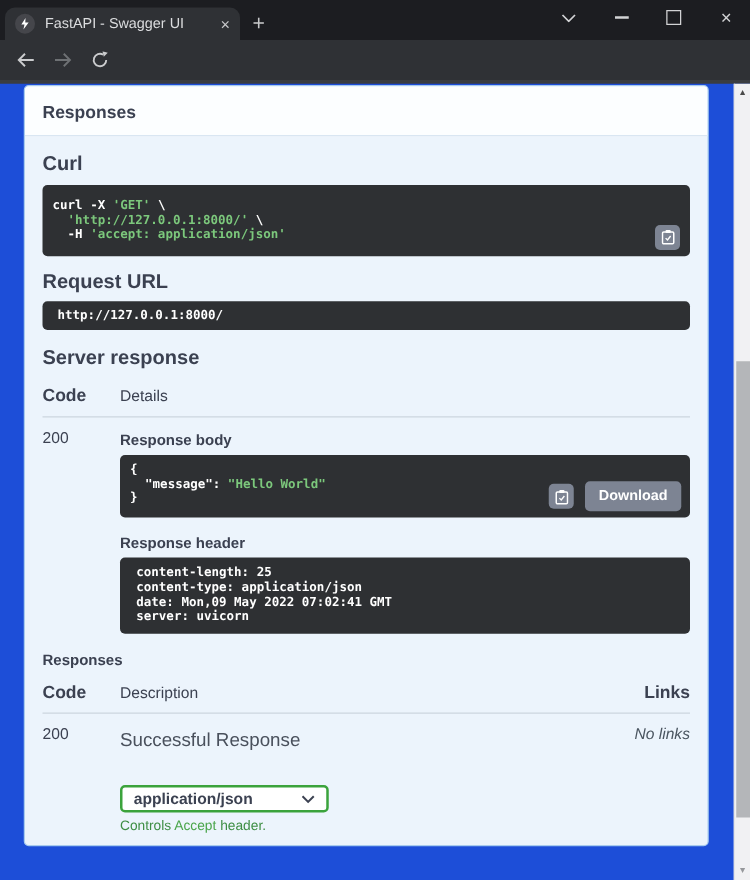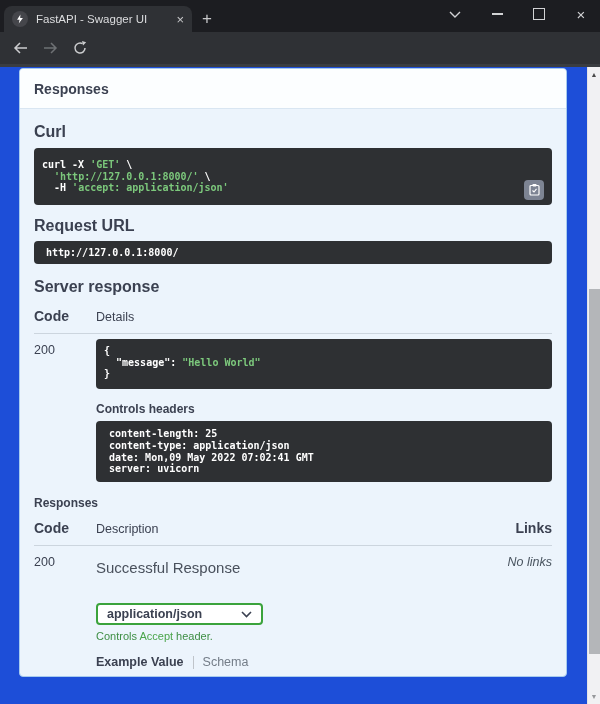--- a/index.html
+++ b/index.html
@@ -202,26 +202,37 @@
       <div class="lbl" style="margin-top:14px;">Server response</div>
 
       <div class="tblhead" style="margin-top:12px;">
         <span class="col-code code-h">Code</span>
         <span class="det-h">Details</span>
       </div>
 
       <div class="row">
         <span class="col-code code-val">200</span>
         <div class="maincol">
+          <div class="lbl-sm" style="margin-top:11px;">Response body</div>
           <div class="codeblock" id="respbody-block">
             <pre><span>{</span>
 <span>  "message": </span><span class="tk-g">"Hello World"</span>
 <span>}</span></pre>
-          </div>
-          <div class="lbl-sm" style="margin-top:13px;">Controls headers</div>
+            <div id="respbody-ctls">
+              <div class="copybtn">
+                <svg width="11" height="13" viewBox="0 0 11 13">
+                    <rect x="1" y="2.5" width="9" height="9.5" rx="1" fill="none" stroke="#fff" stroke-width="1.2"></rect>
+                    <rect x="3.4" y="1" width="4.2" height="2.4" rx="0.8" fill="#fff"></rect>
+                    <path d="M3.5 7.5 L5 9 L7.5 5.8" fill="none" stroke="#fff" stroke-width="1.1"></path>
+                  </svg>
+              </div>
+              <button class="dlbtn">Download</button>
+            </div>
+          </div>
+          <div class="lbl-sm" style="margin-top:13px;">Response header</div>
           <div class="codeblock" id="respheaders-block">
             <pre><span>content-length: 25</span>
 <span>content-type: application/json</span>
 <span>date: Mon,09 May 2022 07:02:41 GMT</span>
 <span>server: uvicorn</span></pre>
           </div>
         </div>
       </div>
 
       <div class="lbl-sm" style="margin-top:14px;">Responses</div>

